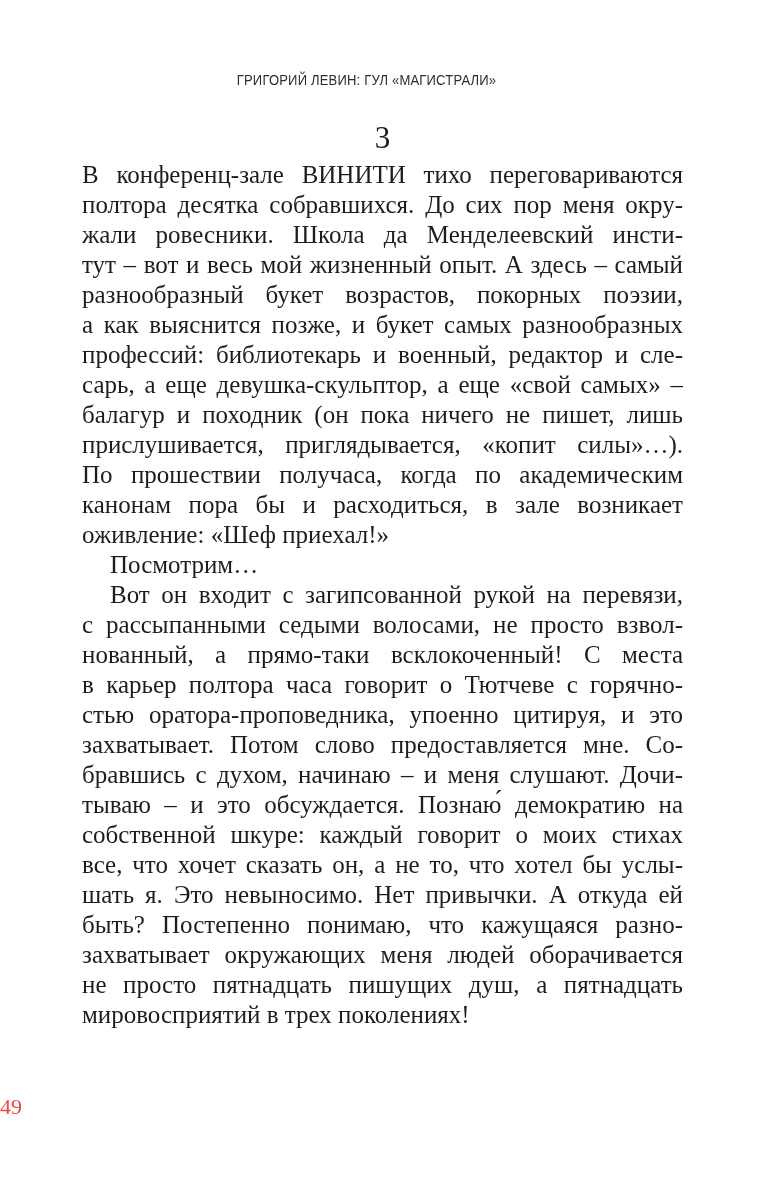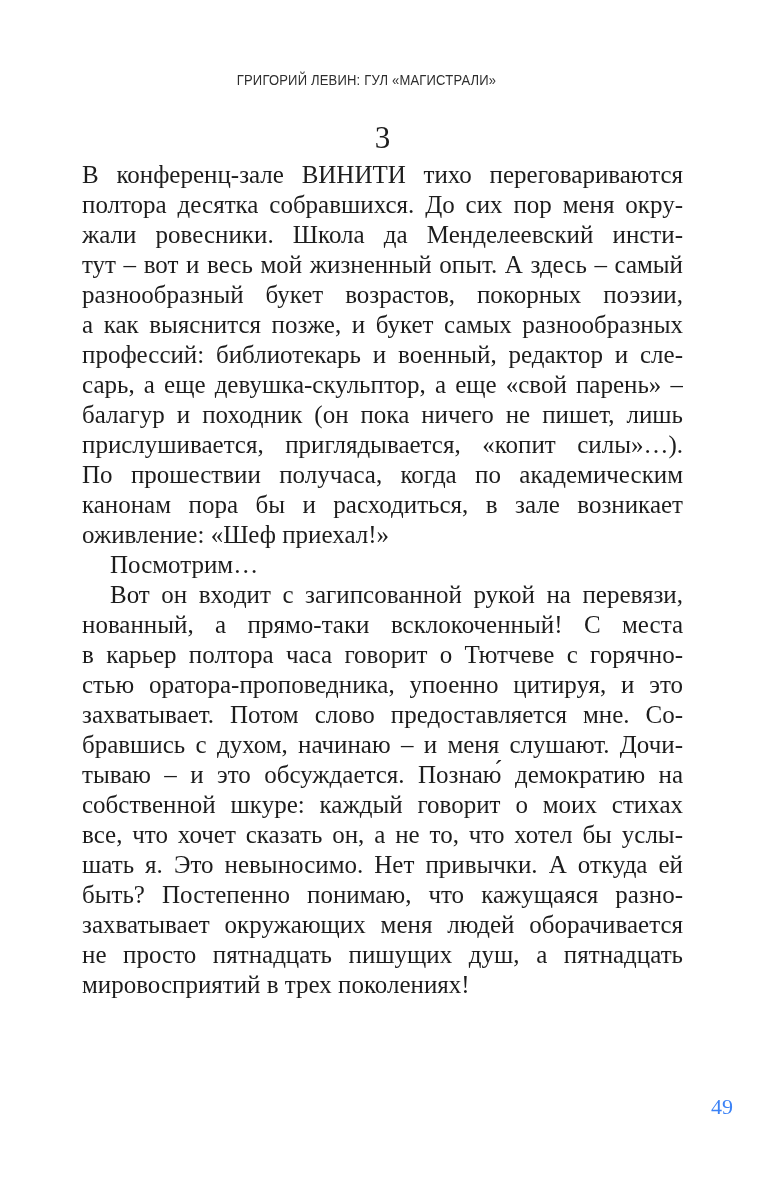--- a/index.html
+++ b/index.html
@@ -58,51 +58,52 @@
     text-align-last: left;
   }
   .text-line.indent {
     text-indent: 28px;
   }
   .page-number {
     position: absolute;
     top: 1094px;
     left: 0;
     right: 0;
-    text-align: right;
+    text-align: left;
     font-size: 22px;
-    color: #3b82f6;
+    color: #ef4444;
   }
 </style>
 </head>
 <body>
 
 <div class="page">
 
   <header class="running-head">ГРИГОРИЙ ЛЕВИН: ГУЛ «МАГИСТРАЛИ»</header>
 
   <div class="chapter-num">3</div>
 
   <main class="text-block">
 
   <div class="text-line">В конференц-зале ВИНИТИ тихо переговариваются</div>
       <div class="text-line">полтора десятка собравшихся. До сих пор меня окру-</div>
       <div class="text-line">жали ровесники. Школа да Менделеевский инсти-</div>
       <div class="text-line">тут – вот и весь мой жизненный опыт. А здесь – самый</div>
       <div class="text-line">разнообразный букет возрастов, покорных поэзии,</div>
       <div class="text-line">а как выяснится позже, и букет самых разнообразных</div>
       <div class="text-line">профессий: библиотекарь и военный, редактор и сле-</div>
-      <div class="text-line">сарь, а еще девушка-скульптор, а еще «свой парень» –</div>
+      <div class="text-line">сарь, а еще девушка-скульптор, а еще «свой самых» –</div>
       <div class="text-line">балагур и походник (он пока ничего не пишет, лишь</div>
       <div class="text-line">прислушивается, приглядывается, «копит силы»…).</div>
       <div class="text-line">По прошествии получаса, когда по академическим</div>
       <div class="text-line">канонам пора бы и расходиться, в зале возникает</div>
       <div class="text-line para-end">оживление: «Шеф приехал!»</div>
       <div class="text-line indent para-end">Посмотрим…</div>
       <div class="text-line indent">Вот он входит с загипсованной рукой на перевязи,</div>
+      <div class="text-line">с рассыпанными седыми волосами, не просто взвол-</div>
       <div class="text-line">нованный, а прямо-таки всклокоченный! С места</div>
       <div class="text-line">в карьер полтора часа говорит о Тютчеве с горячно-</div>
       <div class="text-line">стью оратора-проповедника, упоенно цитируя, и это</div>
       <div class="text-line">захватывает. Потом слово предоставляется мне. Со-</div>
       <div class="text-line">бравшись с духом, начинаю – и меня слушают. Дочи-</div>
       <div class="text-line">тываю – и это обсуждается. Познаю́ демократию на</div>
       <div class="text-line">собственной шкуре: каждый говорит о моих стихах</div>
       <div class="text-line">все, что хочет сказать он, а не то, что хотел бы услы-</div>
       <div class="text-line">шать я. Это невыносимо. Нет привычки. А откуда ей</div>
       <div class="text-line">быть? Постепенно понимаю, что кажущаяся разно-</div>

